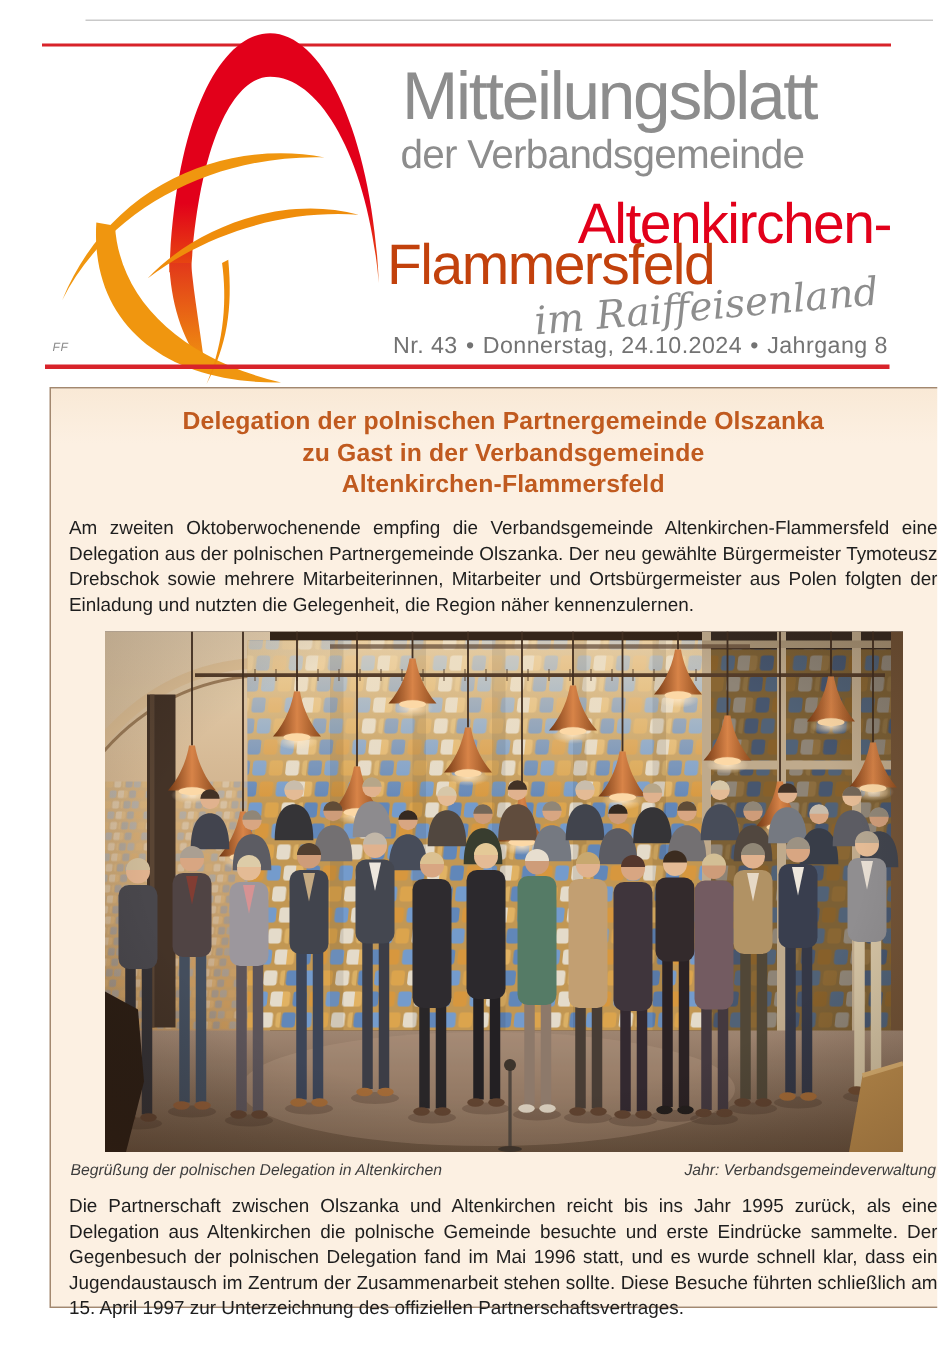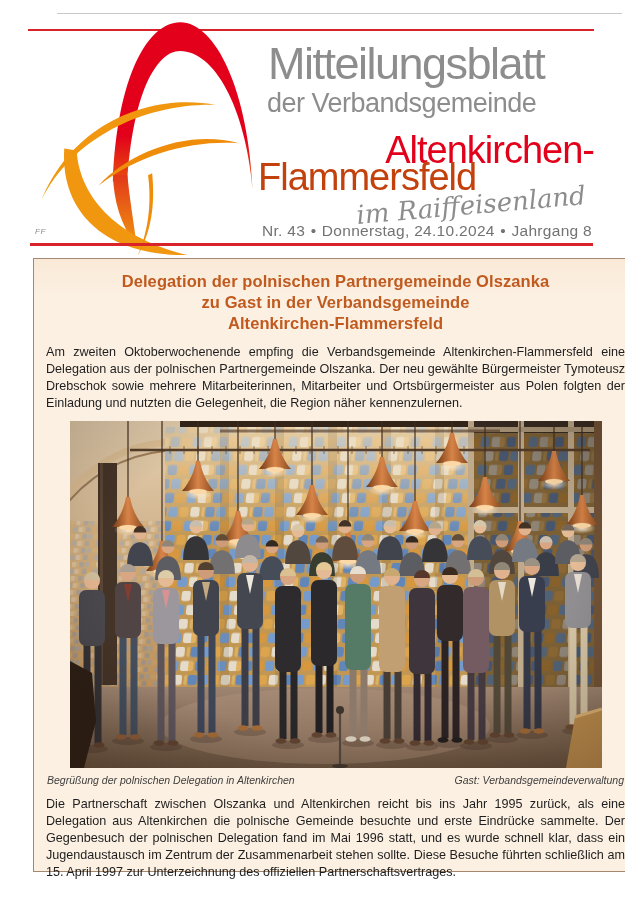--- a/index.html
+++ b/index.html
@@ -527,19 +527,19 @@
             <circle cx="270" cy="289" r="4" fill="#33302c"></circle>
             <ellipse cx="270" cy="345" rx="8" ry="2" fill="#3a342e"></ellipse>
             <rect x="0" y="0" width="532" height="347" fill="#c77b33" opacity="0.06"></rect>
             <rect x="0" y="0" width="532" height="347" fill="url(#vig)"></rect>
           </g>
       </svg>
     </div>
 
     <div class="caption-row">
       <span>Begrüßung der polnischen Delegation in Altenkirchen</span>
-      <span>Gast: Verbandsgemeindeverwaltung</span>
+      <span>Jahr: Verbandsgemeindeverwaltung</span>
     </div>
 
     <p class="para">Die Partnerschaft zwischen Olszanka und Altenkirchen reicht bis ins Jahr 1995 zurück, als eine Delegation aus Altenkirchen die polnische Gemeinde besuchte und erste Eindrücke sammelte. Der Gegenbesuch der polnischen Delegation fand im Mai 1996 statt, und es wurde schnell klar, dass ein Jugendaustausch im Zentrum der Zusammenarbeit stehen sollte. Diese Besuche führten schließlich am 15. April 1997 zur Unterzeichnung des offiziellen Partnerschaftsvertrages.</p>
 
   </div>
 </div>
 
 </body></html>

